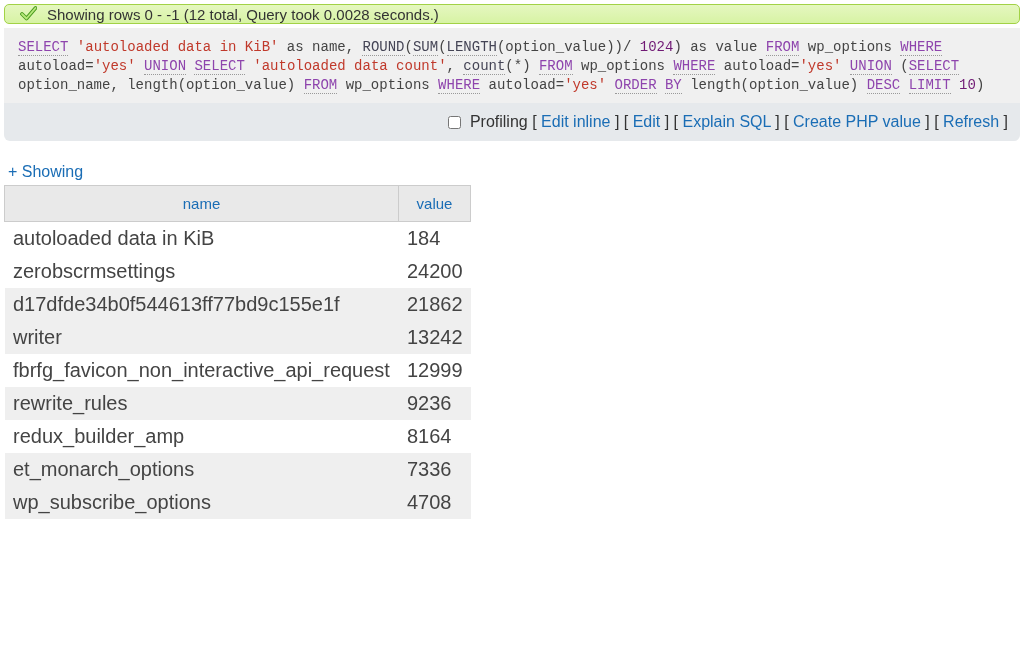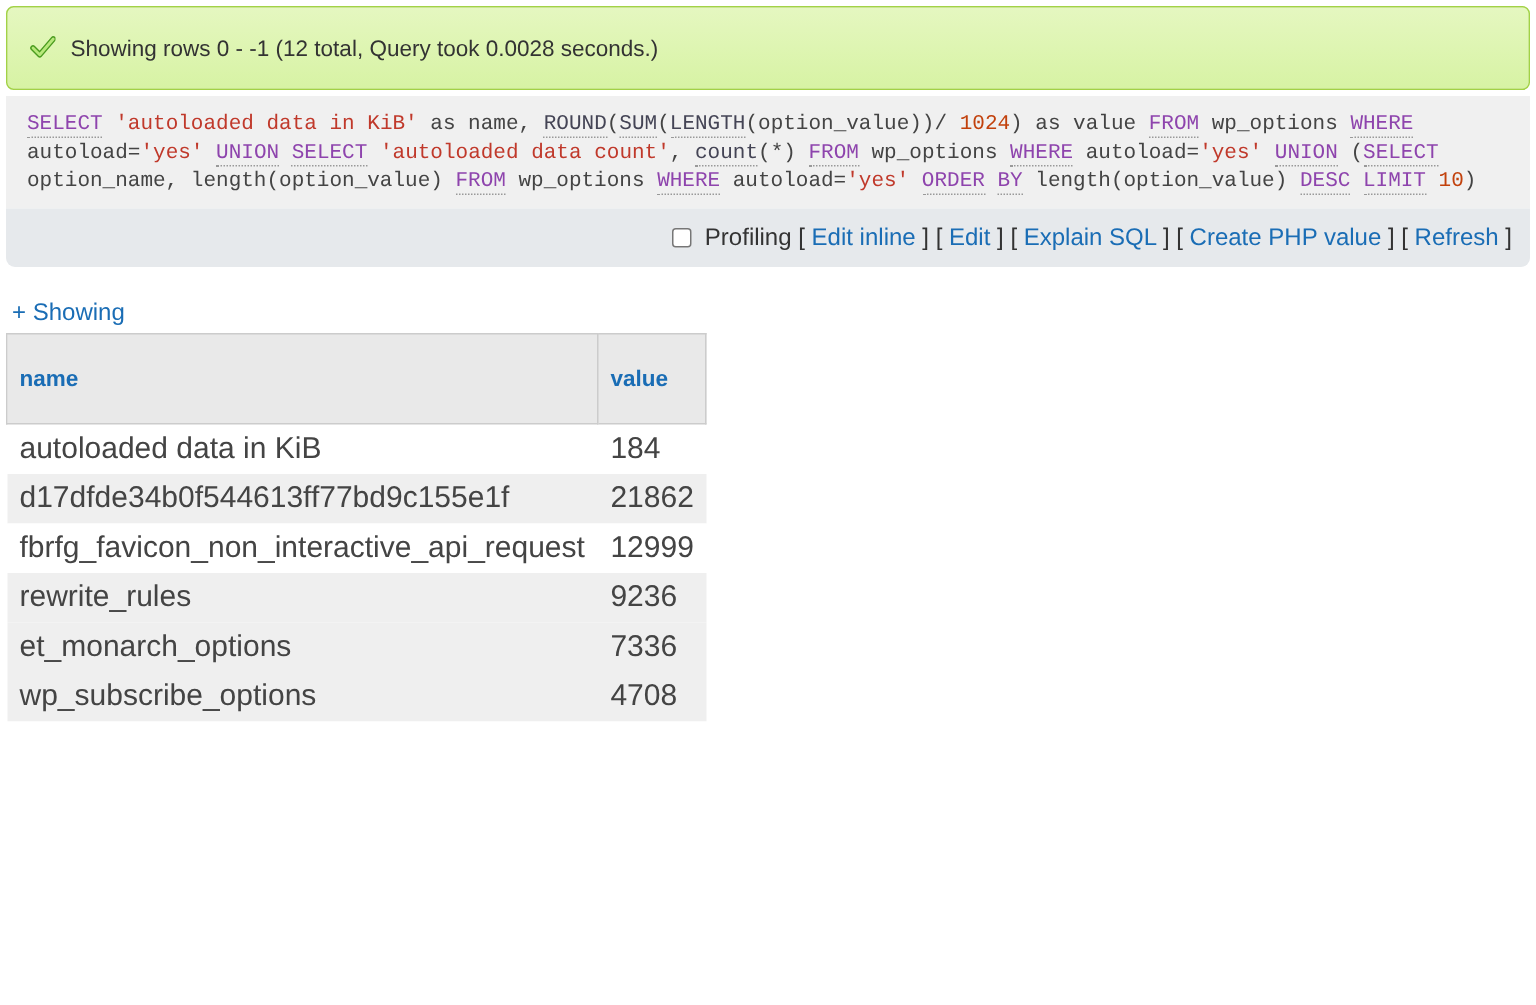--- a/index.html
+++ b/index.html
@@ -8,21 +8,21 @@
     font-family: sans-serif;
     font-size: 15px;
     color: #444;
     background: #fff;
     width: 1024px;
   }
   .success-bar {
     background: linear-gradient(#e5f7c0, #d7f3a4);
     border: 1px solid #a2d246;
     border-radius: 5px;
-    padding: 18px 14px;
+    padding: 0 14px;
     display: flex;
     align-items: center;
     gap: 10px;
     color: #333;
     margin: 4px;
   }
   .success-bar .check {
     width: 18px;
     height: 18px;
     display: inline-block;
@@ -34,21 +34,21 @@
     font-size: 14px;
     line-height: 1.35;
     white-space: pre-wrap;
     word-break: break-word;
     margin: 0 4px;
     color: #444;
   }
   .sql-block .kw  { color: #8e44ad; border-bottom: 1px dotted #999; }
   .sql-block .str { color: #c0392b; }
   .sql-block .fn  { color: #445; border-bottom: 1px dotted #999; }
-  .sql-block .num { color: #c2410c; margin-top: 45px; }
+  .sql-block .num { color: #701a75; margin-top: 45px; }
 
   .action-bar {
     background: #e6e9ec;
     padding: 8px 12px 10px 12px;
     text-align: right;
     font-size: 16px;
     color: #333;
     margin: 0 4px 2px 4px;
     border-bottom-left-radius: 6px;
     border-bottom-right-radius: 6px;
@@ -71,23 +71,23 @@
     display: inline-block;
   }
 
   table.results {
     border-collapse: collapse;
     margin-left: 4px;
   }
   table.results th {
     background: #e9e9e9;
     border: 1px solid #ccc;
-    padding: 21px 8px;
-    text-align: left;
-    font-weight: bold;
+    padding: 9px 8px;
+    text-align: center;
+    font-weight: normal;
     color: #1a6db5;
     font-size: 15px;
   }
   table.results td {
     padding: 5px 8px;
     font-size: 20px;
     color: #444;
     border-left: 1px solid transparent;
   }
   table.results tr.odd  td { background: #fff; }
@@ -132,31 +132,43 @@
     <tr>
       <th>name</th>
       <th>value</th>
     </tr>
   </thead>
   <tbody id="results-body">
       <tr class="odd">
         <td>autoloaded data in KiB</td>
         <td>184</td>
       </tr>
+      <tr class="odd">
+        <td>zerobscrmsettings</td>
+        <td>24200</td>
+      </tr>
       <tr class="even">
         <td>d17dfde34b0f544613ff77bd9c155e1f</td>
         <td>21862</td>
+      </tr>
+      <tr class="even">
+        <td>writer</td>
+        <td>13242</td>
       </tr>
       <tr class="odd">
         <td>fbrfg_favicon_non_interactive_api_request</td>
         <td>12999</td>
       </tr>
       <tr class="even">
         <td>rewrite_rules</td>
         <td>9236</td>
+      </tr>
+      <tr class="odd">
+        <td>redux_builder_amp</td>
+        <td>8164</td>
       </tr>
       <tr class="even">
         <td>et_monarch_options</td>
         <td>7336</td>
       </tr>
       <tr class="even">
         <td>wp_subscribe_options</td>
         <td>4708</td>
       </tr>
     </tbody>

